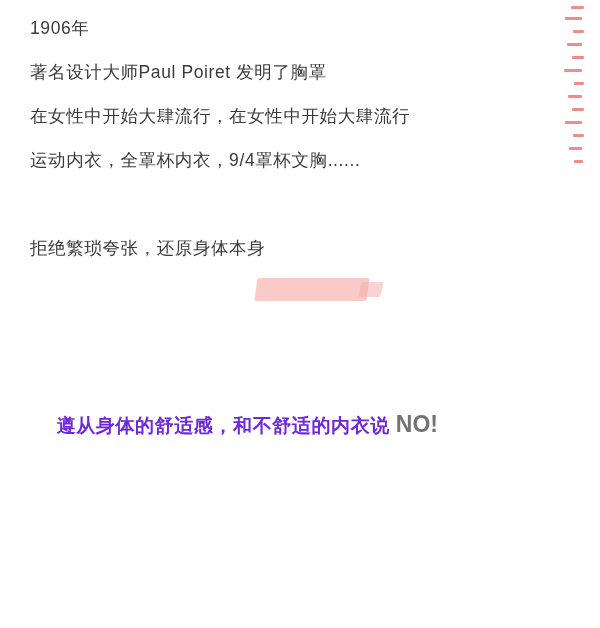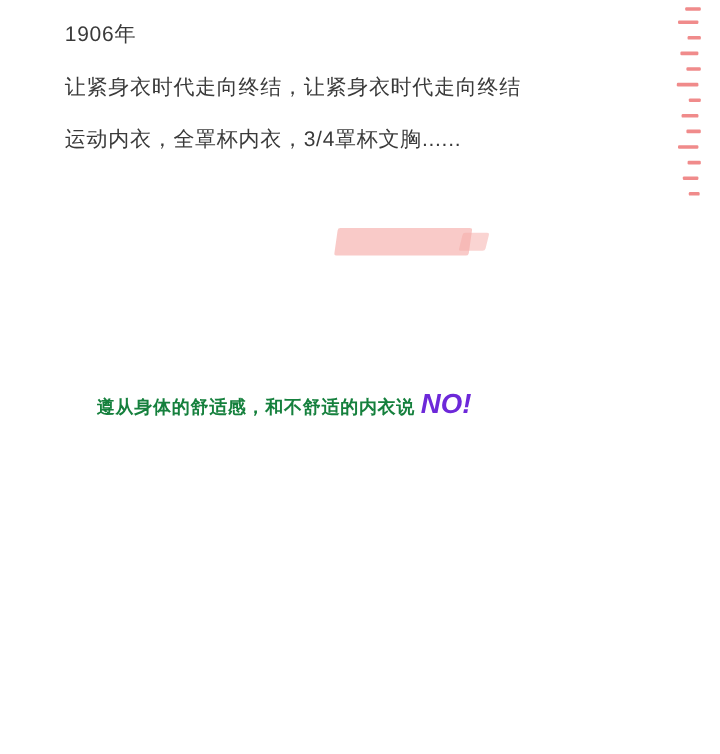--- a/index.html
+++ b/index.html
@@ -35,21 +35,20 @@
     background: #f08b8b;
     height: 3px;
     border-radius: 1px;
   }
 
   .content {
     position: absolute;
     left: 30px;
     top: 0px;
     width: 510px;
-    margin-left: 24px;
   }
 
   .line {
     color: #3a3a3a;
     font-size: 17.5px;
     line-height: 44px;
     letter-spacing: 0.6px;
     white-space: pre;
   }
 
@@ -59,32 +58,31 @@
 
   .highlight-line {
     position: relative;
     display: inline-block;
     line-height: 44px;
     white-space: pre;
   }
   .highlight-line .hl-text {
     position: relative;
     z-index: 2;
-    color: #15803d;
-    font-size: 15px;
+    color: #6d28d9;
+    font-size: 19px;
     font-weight: bold;
     letter-spacing: 0.6px;
   }
   .highlight-line .hl-no {
     position: relative;
     z-index: 2;
-    color: #6d28d9;
+    color: #737373;
     font-size: 23px;
     font-weight: bold;
-    font-style: italic;
     letter-spacing: 0px;
   }
   .hl-brush {
     position: absolute;
     z-index: 1;
     left: 226px;
     top: 8px;
     width: 112px;
     height: 23px;
     background: #f6aaa6;
@@ -122,23 +120,25 @@
       <span class="mark" style="top: 108px; left: 9px; width: 12px; background: rgb(240, 139, 139);"></span>
       <span class="mark" style="top: 121px; left: 2px; width: 17px; background: rgb(240, 139, 139);"></span>
       <span class="mark" style="top: 134px; left: 10px; width: 11px; background: rgb(240, 139, 139);"></span>
       <span class="mark" style="top: 147px; left: 6px; width: 13px; background: rgb(240, 139, 139);"></span>
       <span class="mark" style="top: 160px; left: 11px; width: 9px; background: rgb(240, 139, 139);"></span>
     </div>
 
   <div class="content">
     <div style="height:6px"></div>
     <div class="line">1906年</div>
-    <div class="line">让紧身衣时代走向终结，让紧身衣时代走向终结</div>
-    <div class="line">运动内衣，全罩杯内衣，3/4罩杯文胸......</div>
+    <div class="line">著名设计大师Paul Poiret 发明了胸罩</div>
+    <div class="line">在女性中开始大肆流行，在女性中开始大肆流行</div>
+    <div class="line">运动内衣，全罩杯内衣，9/4罩杯文胸......</div>
     <div class="spacer"></div>
+    <div class="line">拒绝繁琐夸张，还原身体本身</div>
 
     <div class="highlight-line">
       <span class="hl-brush"></span>
       <span class="hl-brush-2"></span>
       <span class="hl-text">遵从身体的舒适感，和不舒适的内衣说 </span><span class="hl-no">NO!</span>
     </div>
   </div>
 
 </div>
 

